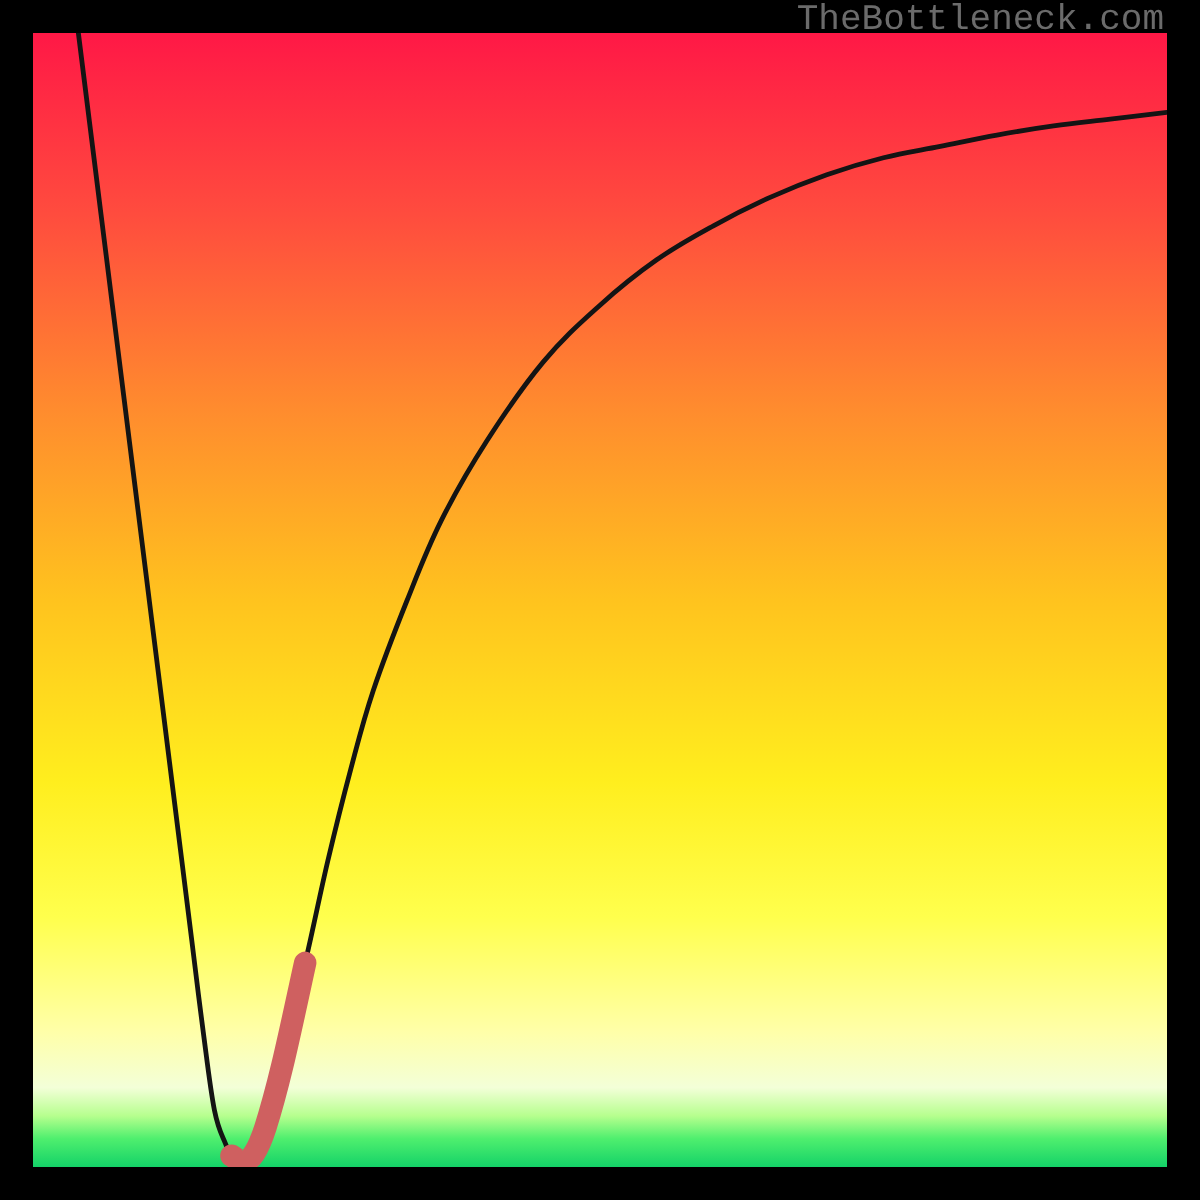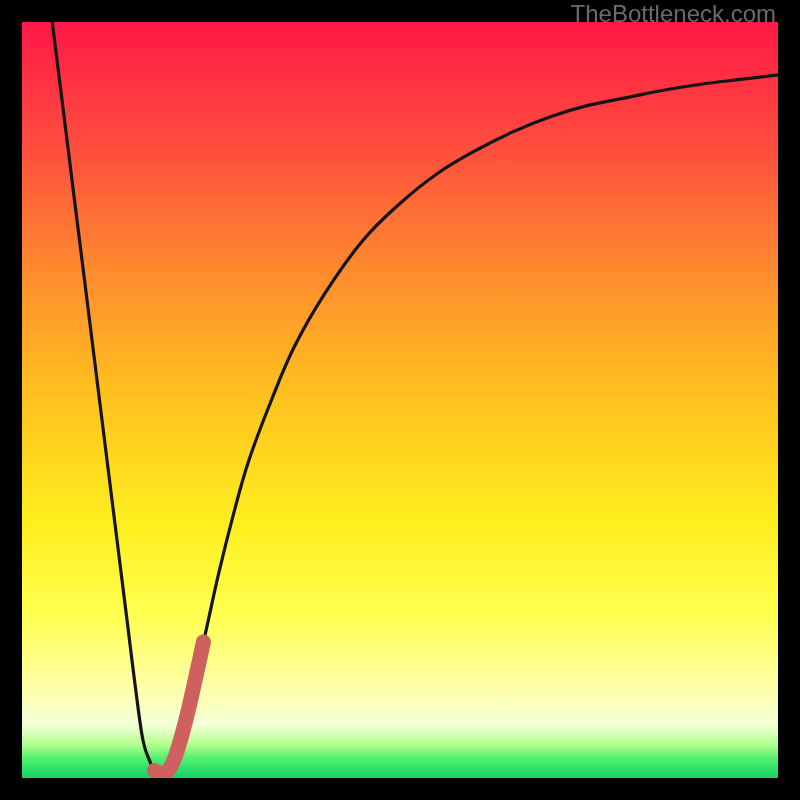--- a/index.html
+++ b/index.html
@@ -16,21 +16,21 @@
     position: absolute;
     left: 0;
     top: 0;
     width: 756px;
     height: 756px;
   }
   .watermark {
     position: absolute;
     top: 0;
     right: 24px;
-    font-family: Liberation Sans, sans-serif;
+    font-family: Liberation Mono, monospace;
     font-size: 24px;
     font-weight: 400;
     color: #6b6b6b;
     letter-spacing: 0;
   }
   svg { display: block; }
 </style>
 </head>
 <body>
 

